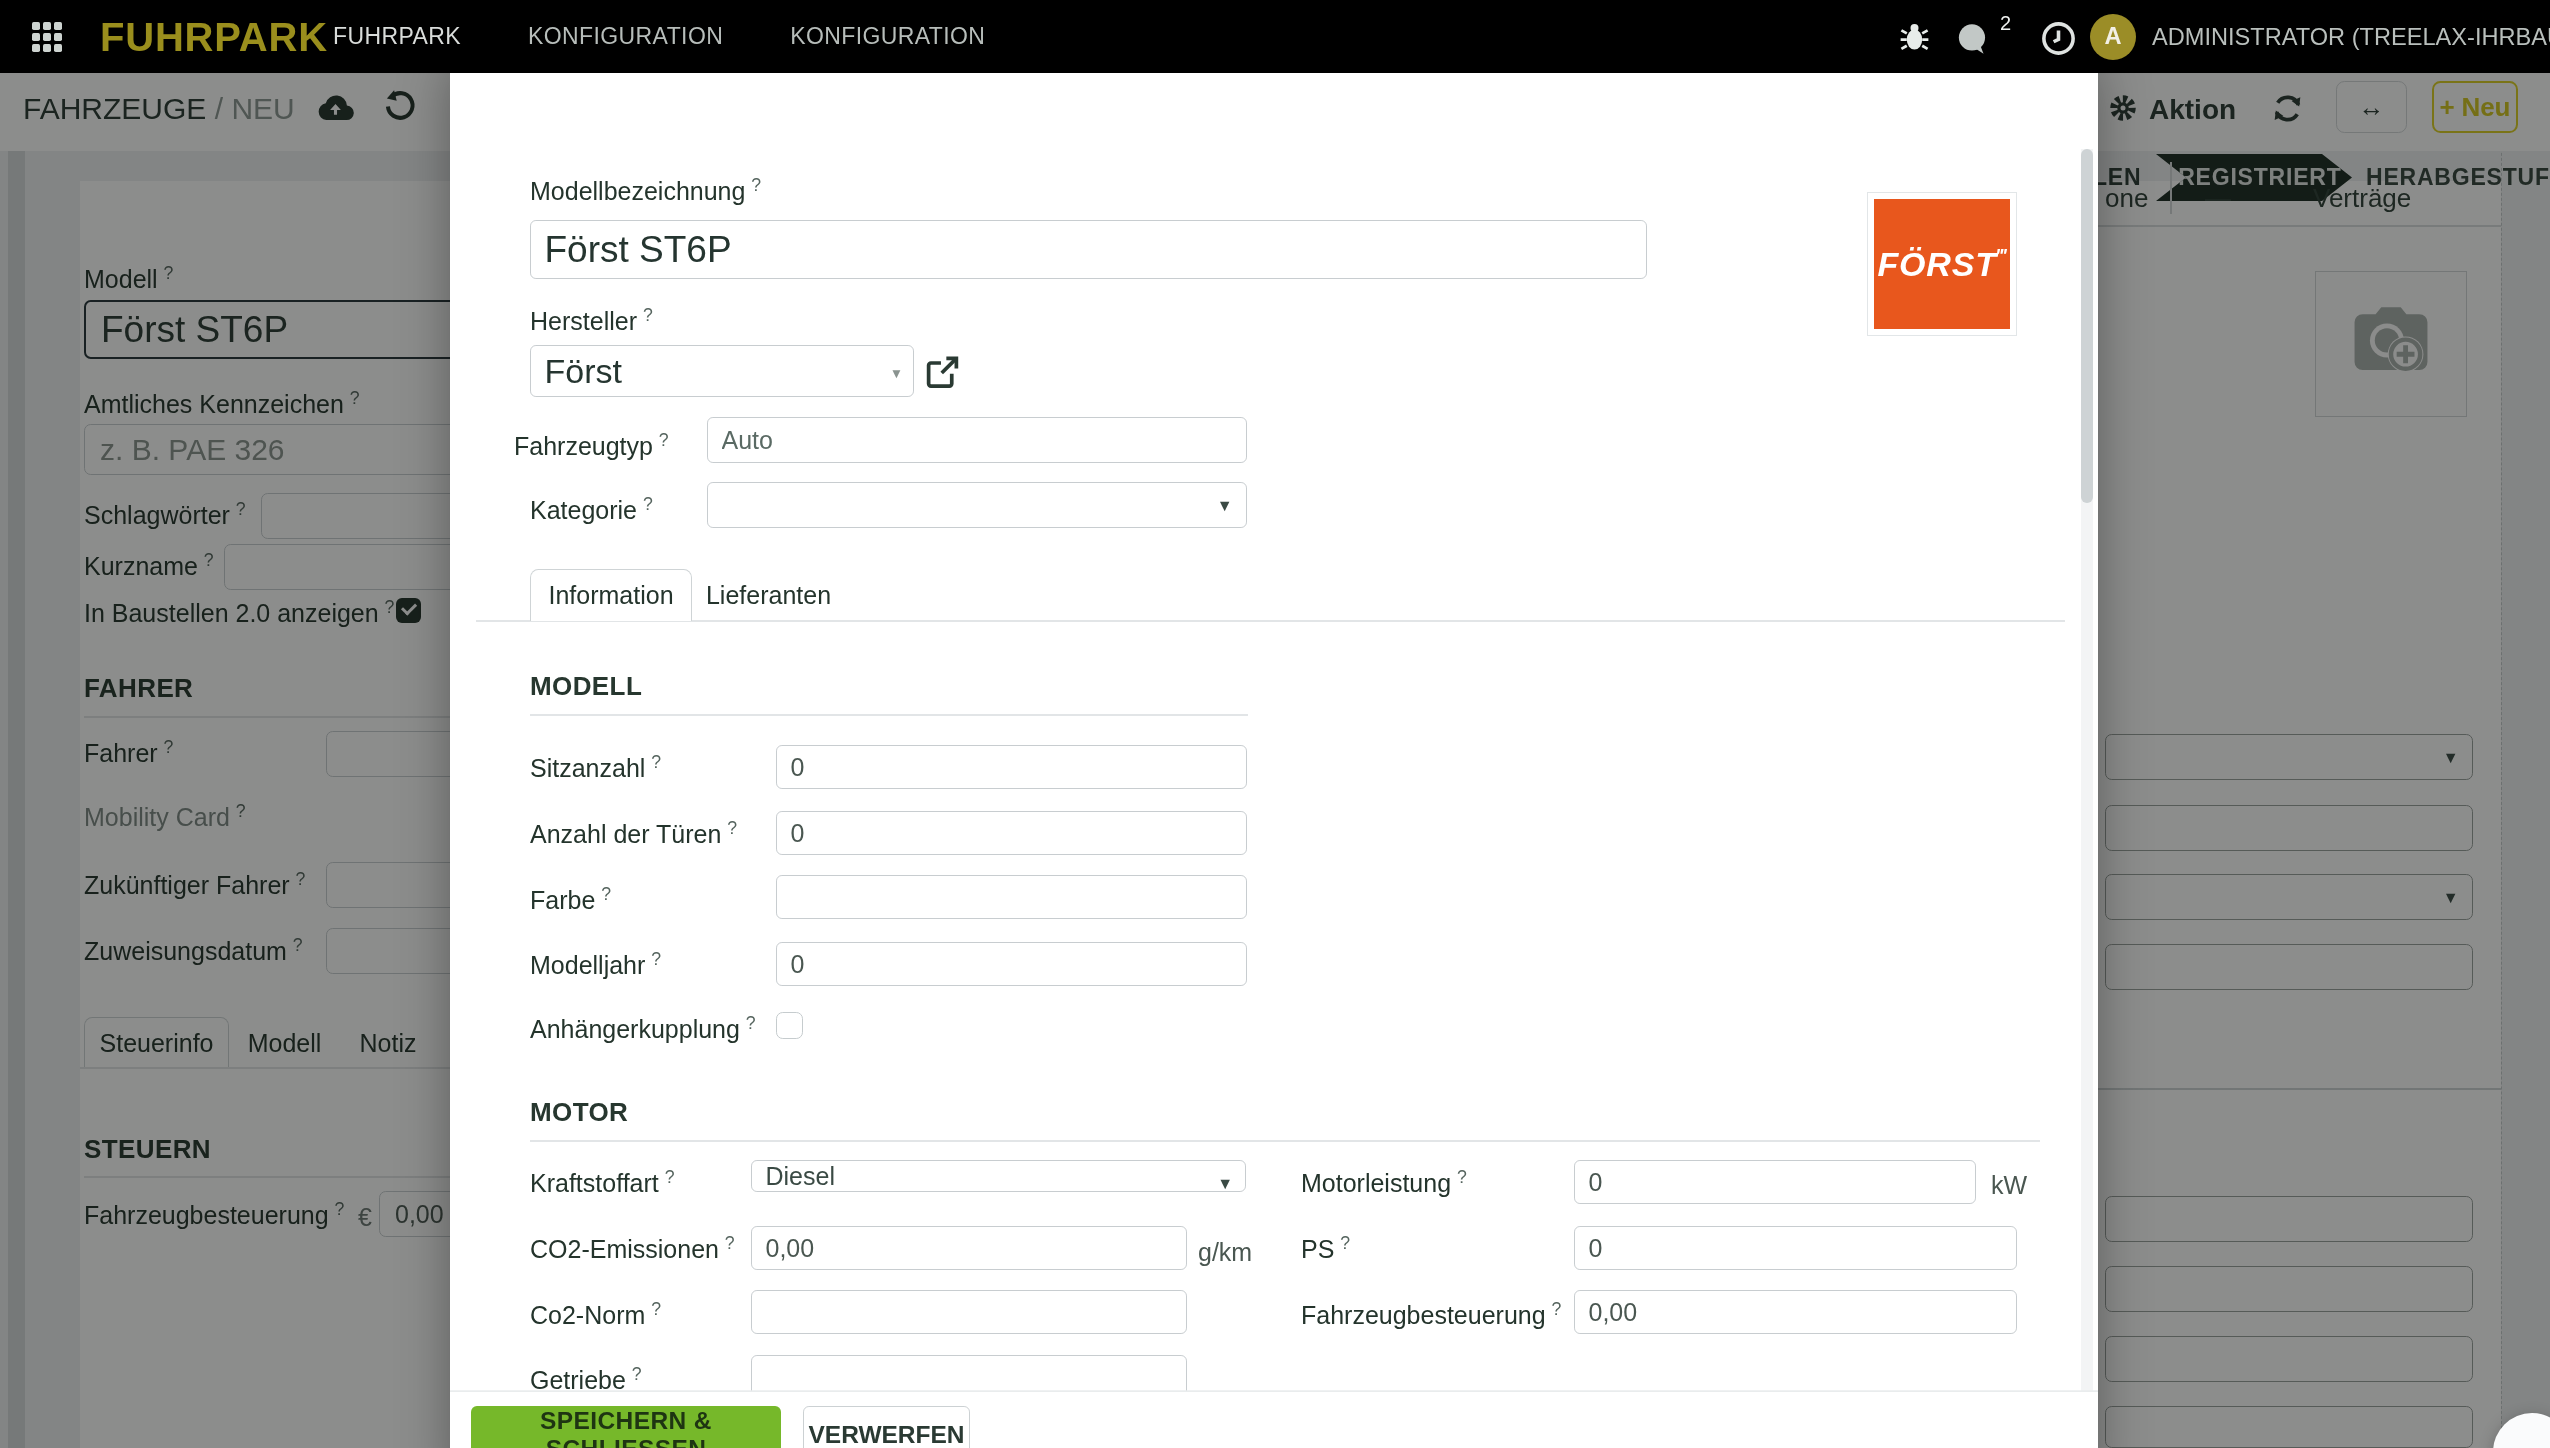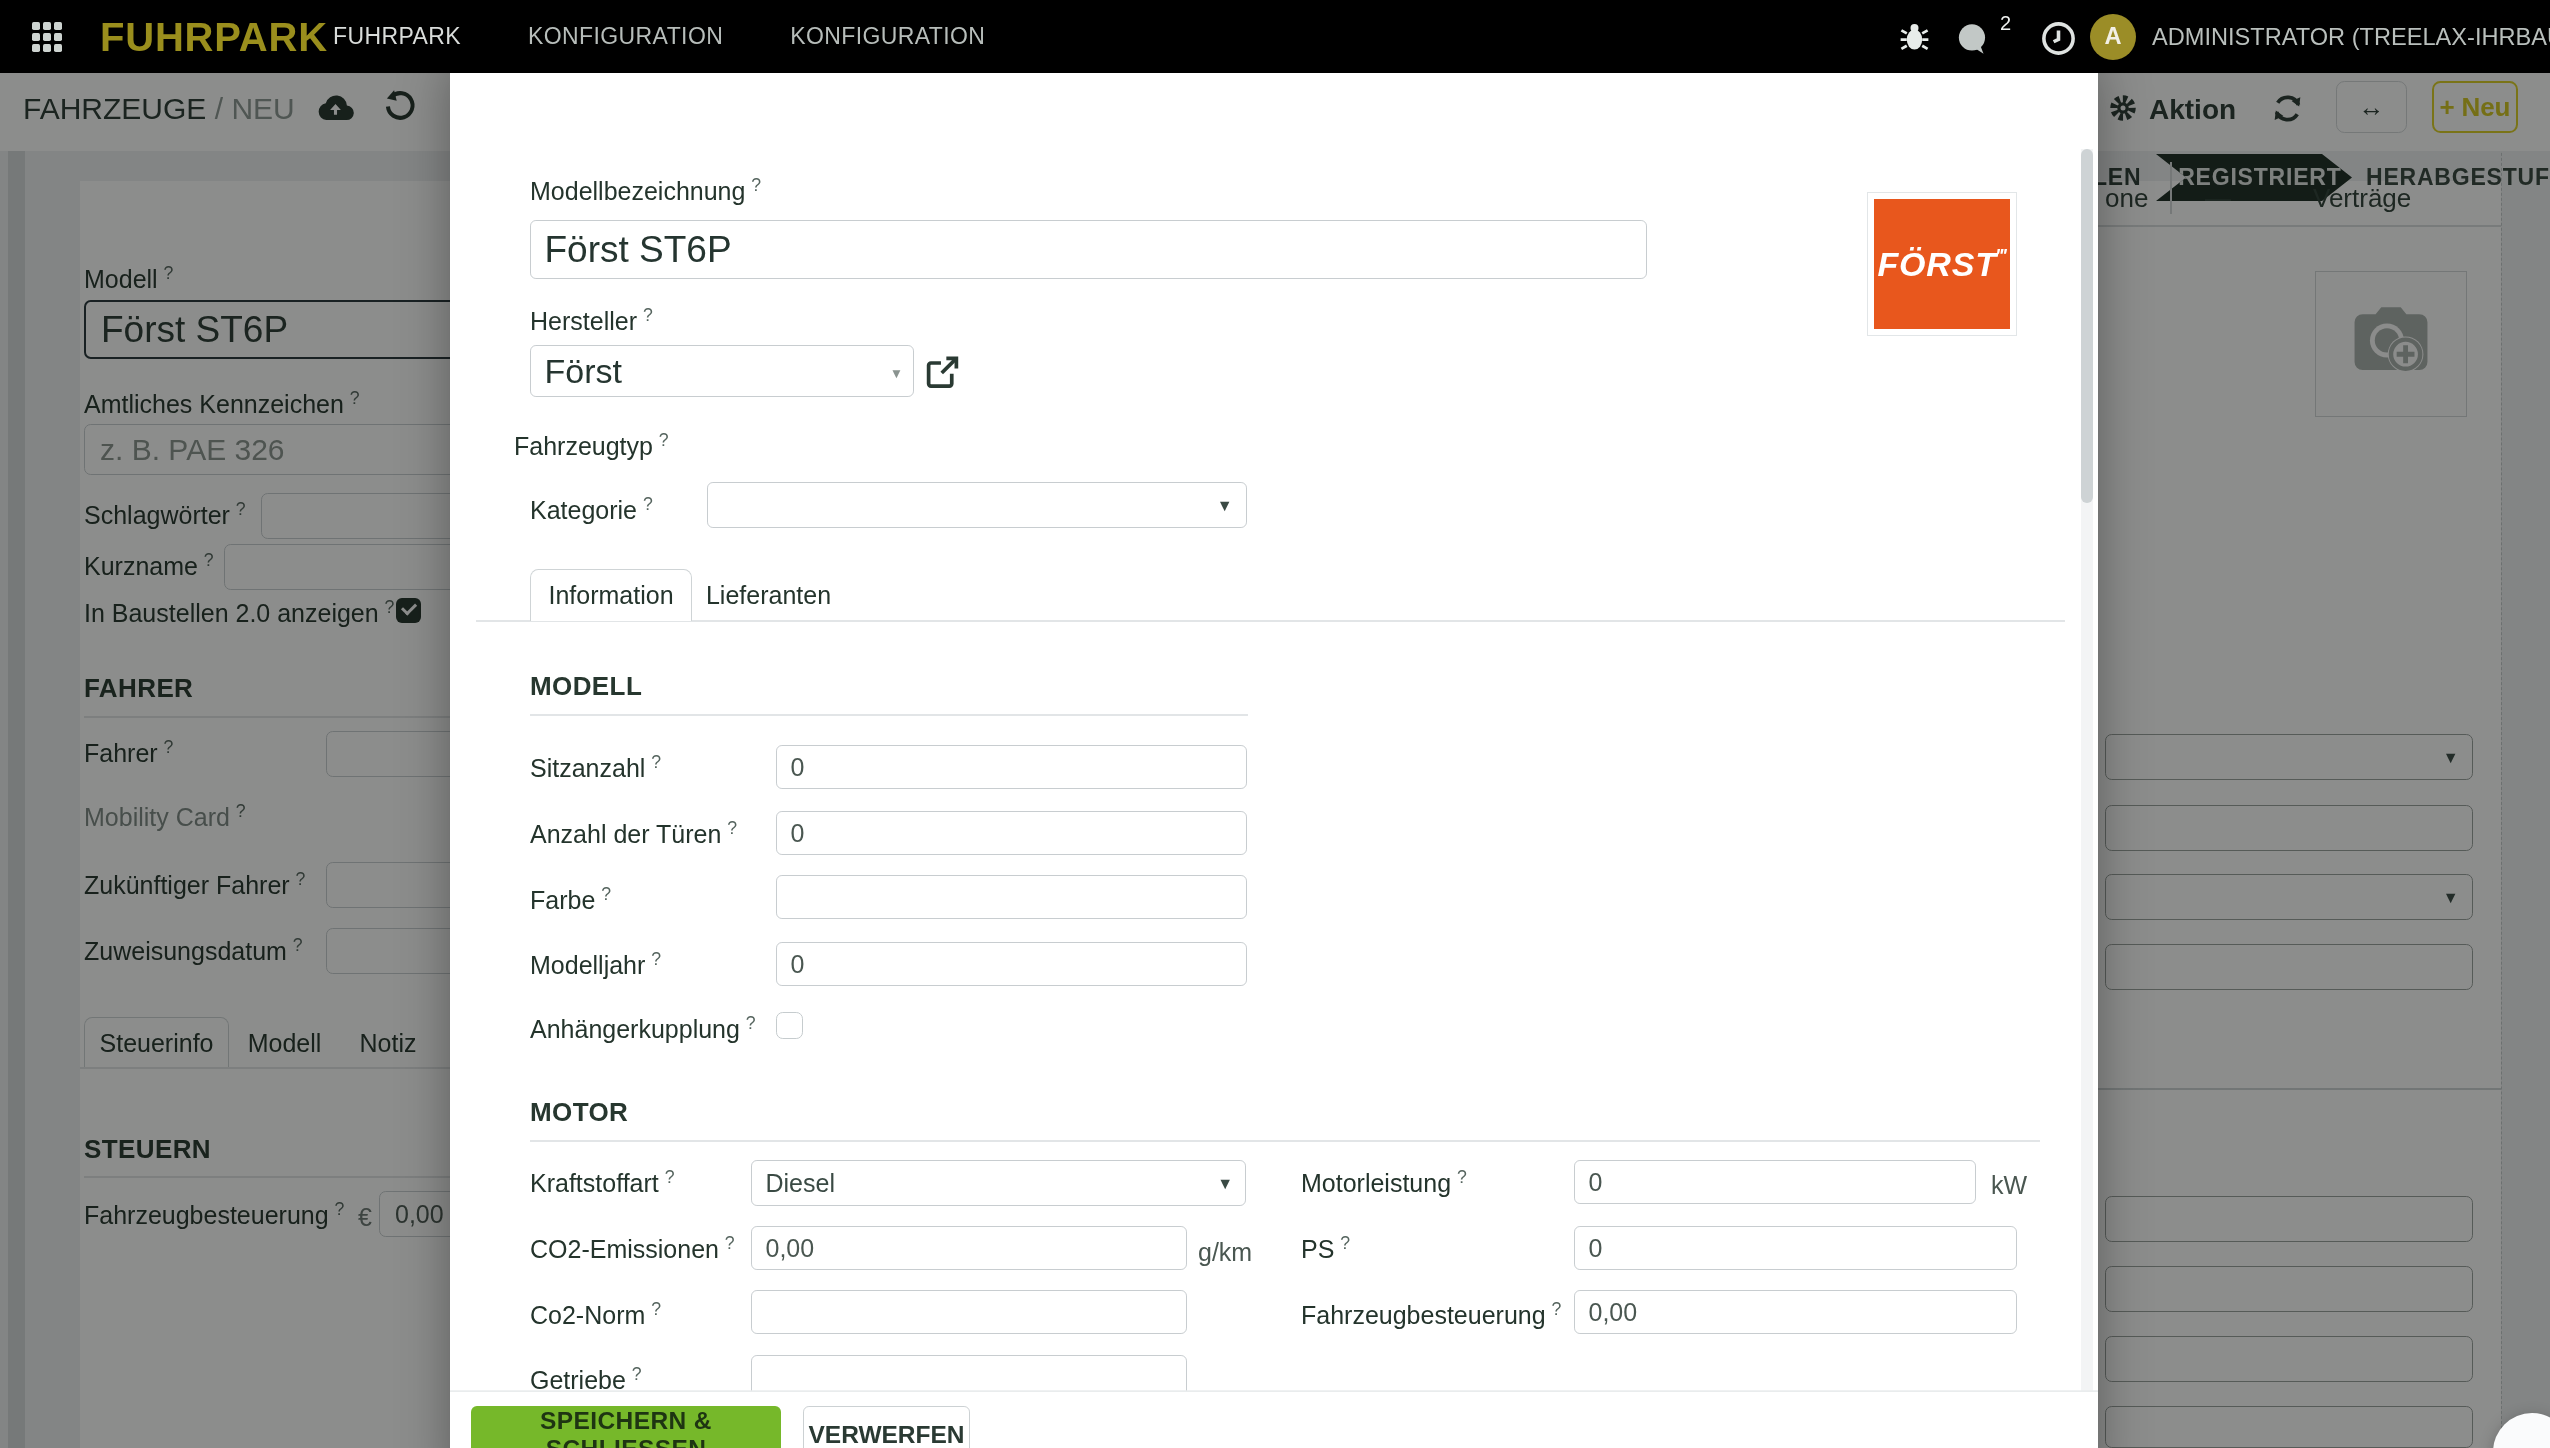--- a/index.html
+++ b/index.html
@@ -273,20 +273,21 @@
       <svg width="37" height="37" viewBox="0 0 24 24">
           <path fill="none" stroke="#2a3a33" stroke-width="2.4" d="M18 13.5V20a1.5 1.5 0 0 1-1.5 1.5h-12A1.5 1.5 0 0 1 3 20V8a1.5 1.5 0 0 1 1.5-1.5H11"></path>
           <path fill="none" stroke="#2a3a33" stroke-width="2.4" d="M14.5 3.5H21V10"></path>
           <path fill="none" stroke="#2a3a33" stroke-width="2.4" d="M21 3.5 11.5 13"></path>
         </svg>
     </span>
 
     <div class="lbl" style="position:absolute;left:64px;top:383px;">
       <span>Fahrzeugtyp</span><span class="q">?</span>
     </div>
+    <input class="mfld fld-blue" style="position: absolute; left: 257px; top: 368px; width: 540px; height: 46px; color: rgb(90, 106, 100);" value="Auto">
 
     <div class="lbl" style="position:absolute;left:80px;top:447px;">
       <span>Kategorie</span><span class="q">?</span>
     </div>
     <div class="mfld" style="position:absolute;left:257px;top:433px;width:540px;height:46px;">
       <span class="caret" style="position:absolute;right:13.5px;top:13.5px;">▼</span>
     </div>
 
     <div class="logo-box">
       <div class="logo-inner">
@@ -328,21 +329,21 @@
       <span>Anhängerkupplung</span><span class="q">?</span>
     </div>
     <span class="chk-off" style="left:326px;top:963px;"></span>
 
     <div class="sec-h" style="position:absolute;left:80px;top:1048px;">MOTOR</div>
     <div class="hr" style="position:absolute;left:80px;top:1091px;width:1510px;"></div>
 
     <div class="lbl" style="position:absolute;left:80px;top:1120px;">
       <span>Kraftstoffart</span><span class="q">?</span>
     </div>
-    <div class="mfld fld-blue" style="position:absolute;left:301px;top:1111px;width:495px;height:46px;display:flex;align-items:center;color:#39494 3;">
+    <div class="mfld fld-blue" style="position:absolute;left:301px;top:1111px;width:495px;height:32px;display:flex;align-items:flex-end;color:#39494 3;">
       <span style="color:#3a4a44;">Diesel</span>
       <span class="caret" style="position:absolute;right:11.8px;top:13.5px;">▼</span>
     </div>
     <div class="lbl" style="position:absolute;left:851px;top:1120px;">
       <span>Motorleistung</span><span class="q">?</span>
     </div>
     <input class="mfld" style="position: absolute; left: 1124px; top: 1111px; width: 402px; height: 44px;" value="0">
     <span class="unit" style="left:1541px;top:1122px;text-align:right;">kW</span>
 
     <div class="lbl" style="position:absolute;left:80px;top:1186px;">

